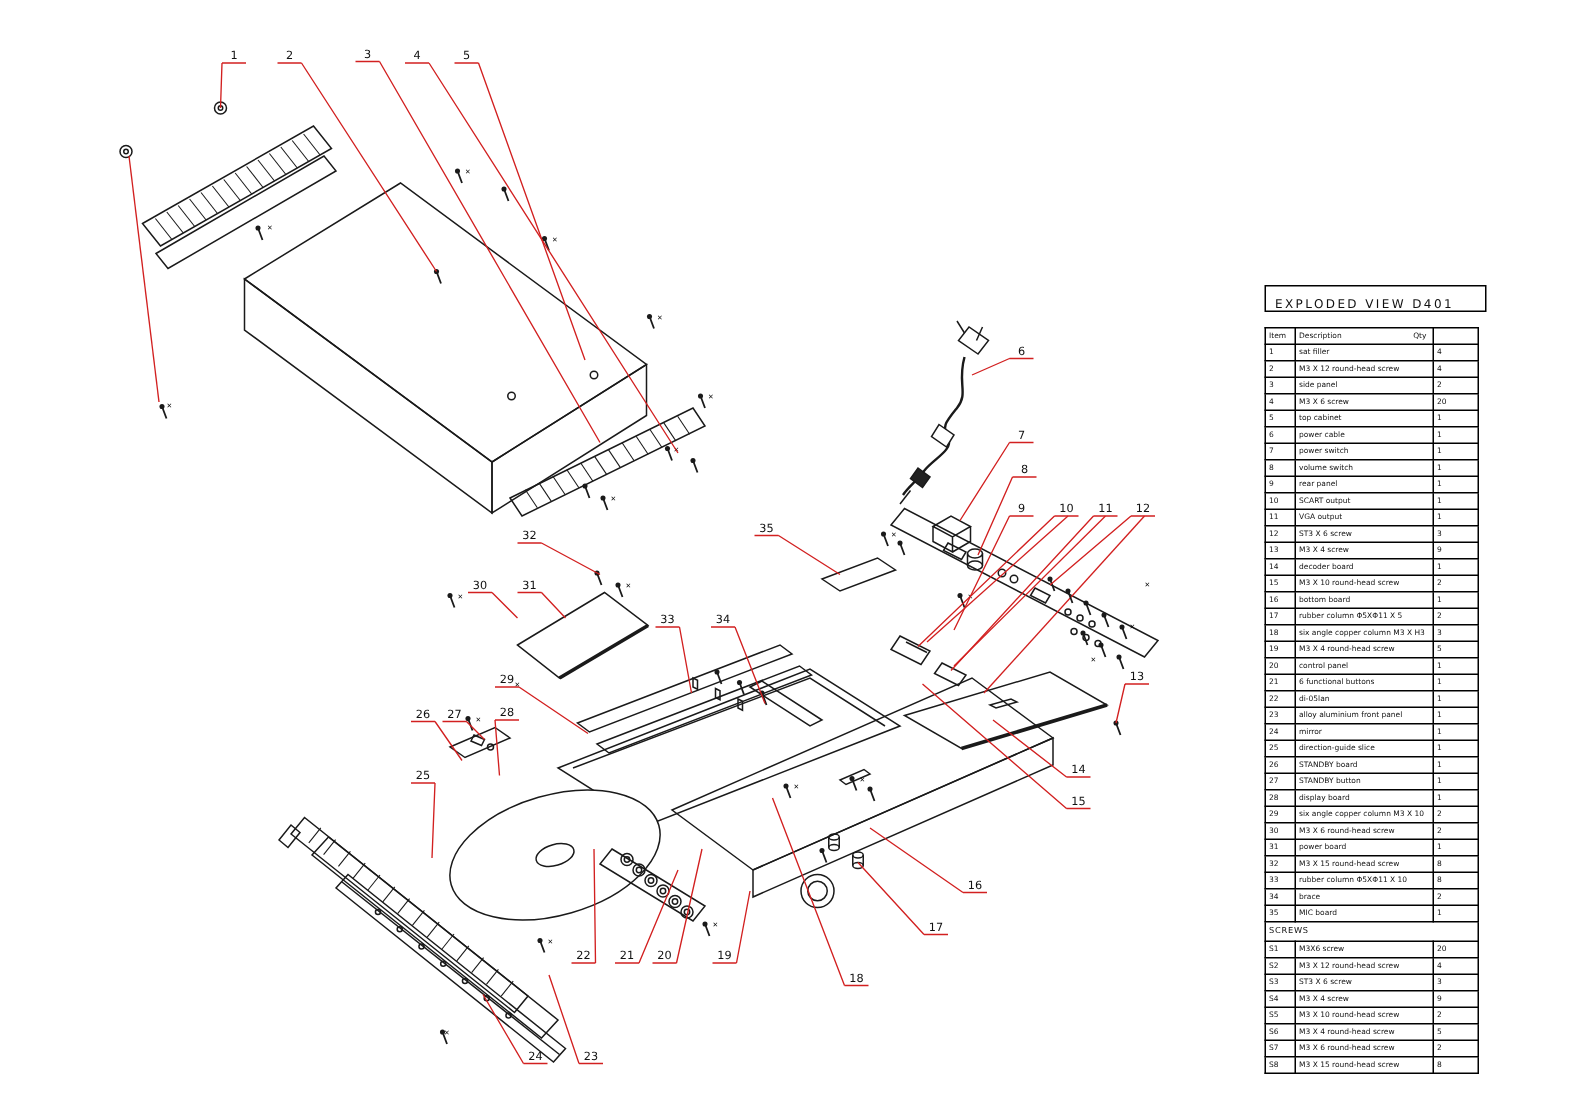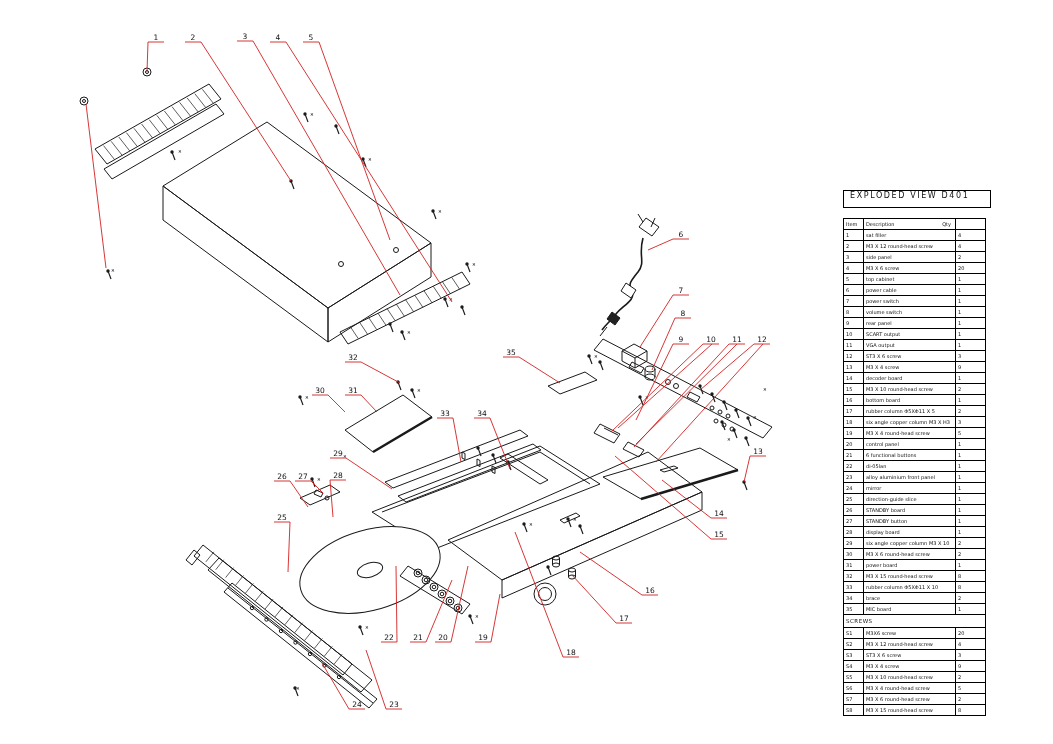--- a/index.html
+++ b/index.html
@@ -1,20 +1,20 @@
 <!DOCTYPE html>
 <html><head>
 <meta charset="utf-8">
 <style>
   html,body{margin:0;padding:0;background:#ffffff;}
   body{width:1053px;height:744px;position:relative;overflow:hidden;
        font-family:"DejaVu Sans", sans-serif;color:#111;}
   #diagram{position:absolute;left:0;top:0;}
   .title-box{position:absolute;left:843px;top:190px;width:140px;height:16px;
-       border:1px solid #000;display:flex;align-items:flex-start;padding-left:6px;
+       border:1px solid #000;display:flex;align-items:flex-end;padding-left:6px;
        font-size:8px;letter-spacing:1.6px;white-space:nowrap;background:#fff;}
   table.parts{position:absolute;left:843px;top:218px;width:142px;
        border-collapse:collapse;table-layout:fixed;background:#fff;}
   table.parts td, table.parts th{border:1px solid #000;padding:0 2px;
        font-size:5px;font-weight:normal;line-height:10px;height:10px;
        white-space:nowrap;overflow:hidden;text-align:left;vertical-align:middle;}
   table.parts th{height:9px;}
   td.c-item, th.c-item{text-align:center;}
   td.c-qty,  th.c-qty {text-align:center;}
   th.c-desc{position:relative;}

